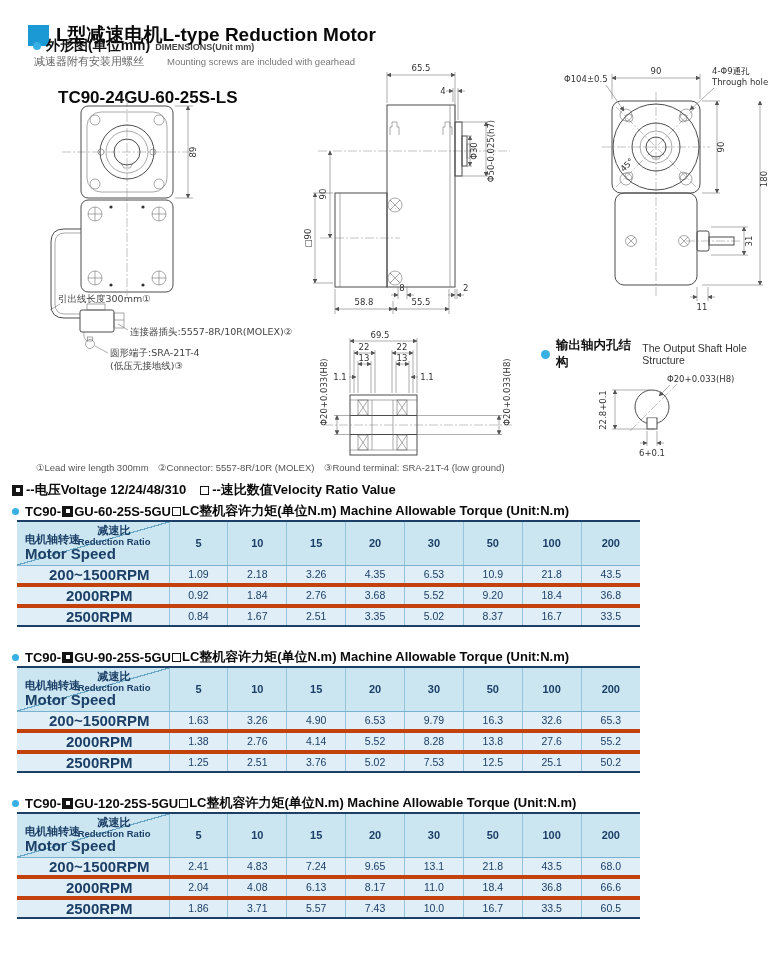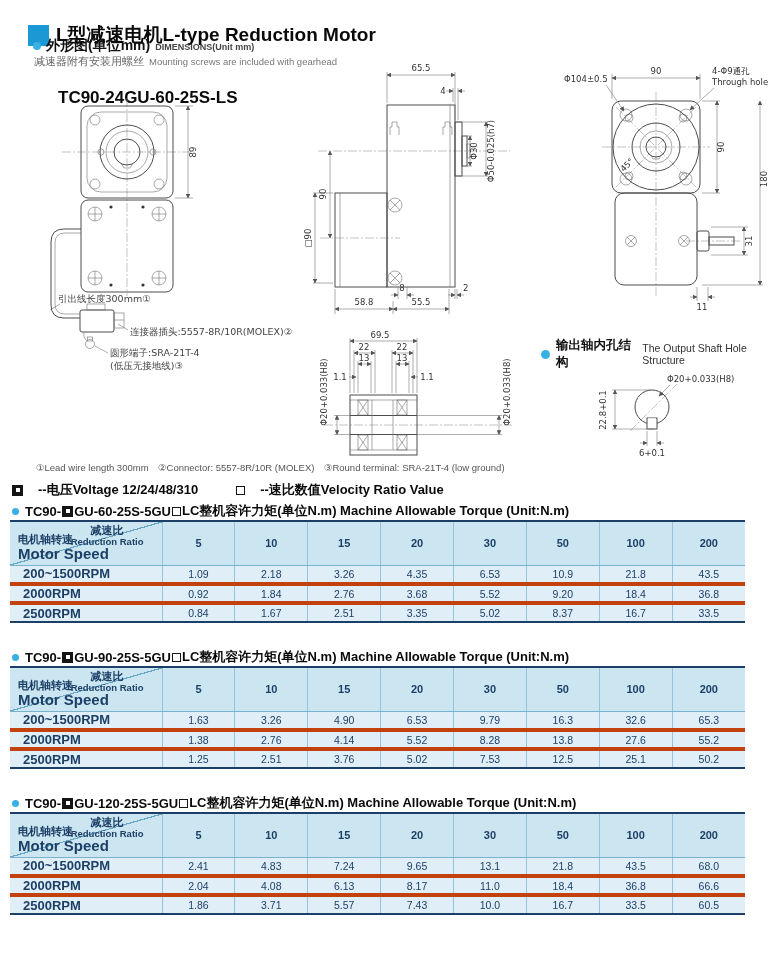--- a/index.html
+++ b/index.html
@@ -8,60 +8,60 @@
   #page{position:relative;width:780px;height:972px;background:#fff;overflow:hidden}
   .abs{position:absolute}
   
   .header{left:28px;top:22px;display:flex;align-items:center;gap:7px}
   .hsq{width:21px;height:21px;background:#1a99d5;flex:none}
   .h1{font-size:19px;font-weight:bold;color:#0a0a0a;white-space:nowrap}
   .dimhead{left:33px;top:37px;display:flex;align-items:baseline;gap:5px}
   .dot{width:8px;height:8px;border-radius:50%;background:#38b0e3;flex:none;align-self:center}
   .dimhead .cn{font-size:14px;font-weight:bold;color:#111}
   .dimhead .en{font-size:9px;font-weight:bold;color:#444}
-  .mount{left:34px;top:54px;font-size:11px;color:#666;display:flex;gap:5px;align-items:baseline}
+  .mount{left:34px;top:54px;font-size:11px;color:#666;display:flex;gap:23px;align-items:baseline}
   .mount .en{font-size:9.5px;color:#777}
   .model{left:58px;top:88px;font-size:17px;font-weight:bold;color:#0a0a0a}
   
   svg .ln{fill:none;stroke:#4c4c4c;stroke-width:1}
   svg .tn{fill:none;stroke:#6e6e6e;stroke-width:.6}
   svg .dm{fill:none;stroke:#777;stroke-width:.6}
   svg .cl{fill:none;stroke:#9a9a9a;stroke-width:.6;stroke-dasharray:9 2 2 2}
   svg text{font-family:"DejaVu Sans",sans-serif;font-size:8.5px;fill:#333}
   svg text.lbl{font-size:9.5px;fill:#444}
   
   .oshead{left:541px;top:337px;display:flex;align-items:center;gap:6px}
   .oshead .dot{width:9px;height:9px}
   .oshead .cn{font-size:12.5px;font-weight:bold;color:#111}
   .oshead .en{font-size:10.5px;color:#333}
   
   .footnote{left:36px;top:462px;font-size:9.5px;color:#555}
-  .legend{left:12px;top:481px;font-size:13px;font-weight:bold;color:#0a0a0a;display:flex;align-items:center;gap:15px}
+  .legend{left:12px;top:481px;font-size:13px;font-weight:bold;color:#0a0a0a;display:flex;align-items:center;gap:3px}
   .gap{width:8px}
   .sqf{display:inline-flex;width:11px;height:11px;background:#151515;align-items:center;justify-content:center;flex:none}
   .sqf .in{width:4px;height:4px;background:#fff}
   .sqo{display:inline-block;width:9px;height:9px;border:1.5px solid #151515;flex:none}
   
   .sec-title{display:flex;align-items:center;font-size:13px;font-weight:bold;color:#0a0a0a}
   .sec-title .dot{margin-right:6px;width:7px;height:7px}
   .sec-title .sqf,.sec-title .sqo{margin:0 1px}
   
-  table.torque{position:absolute;left:10px;width:735px;border-collapse:collapse;table-layout:fixed;
+  table.torque{position:absolute;left:17px;width:623px;border-collapse:collapse;table-layout:fixed;
     border-top:2.5px solid #1c3f67;border-bottom:2.5px solid #1c3f67}
   .torque th,.torque td{border-left:1px solid #96c4da;color:#1c3f67;padding:0;text-align:center;overflow:hidden}
   .torque tr>*:first-child{border-left:none}
   .torque thead th{background:#cbe6f1;height:44px;border-bottom:1px solid #79b1cf;font-weight:bold;font-size:11px}
   .torque thead th.corner{width:152px;position:relative;
     background-image:linear-gradient(to bottom right,transparent calc(50% - .6px),#69a6c6 calc(50% - .6px),#69a6c6 calc(50% + .6px),transparent calc(50% + .6px))}
   .c-tr{position:absolute;top:2px;right:18px;text-align:center;line-height:1.15}
   .c-bl{position:absolute;bottom:2px;left:8px;text-align:left;line-height:1.15}
   .c-tr .cn,.c-bl .cn{font-size:11px}
   .c-tr .en{font-size:9.5px}
   .c-bl .en{font-size:15px}
-  .torque tbody th.rowl{background:#e0eff7;text-align:left;padding-left:13px;font-weight:bold;font-size:13px;height:19px}
+  .torque tbody th.rowl{background:#e0eff7;text-align:center;padding-left:13px;font-weight:bold;font-size:15px;height:19px}
   .torque tbody td{background:#e0eff7;height:19px;font-size:10.5px}
   .torque tbody tr+tr th,.torque tbody tr+tr td{border-top:4px solid #c2410c}
   
   .note{left:16px;top:929px;font-size:11px;color:#1c3f67;line-height:1.5}
   .note .l2{padding-left:44px}
 </style>
 </head>
 <body>
 
 <div id="page">

